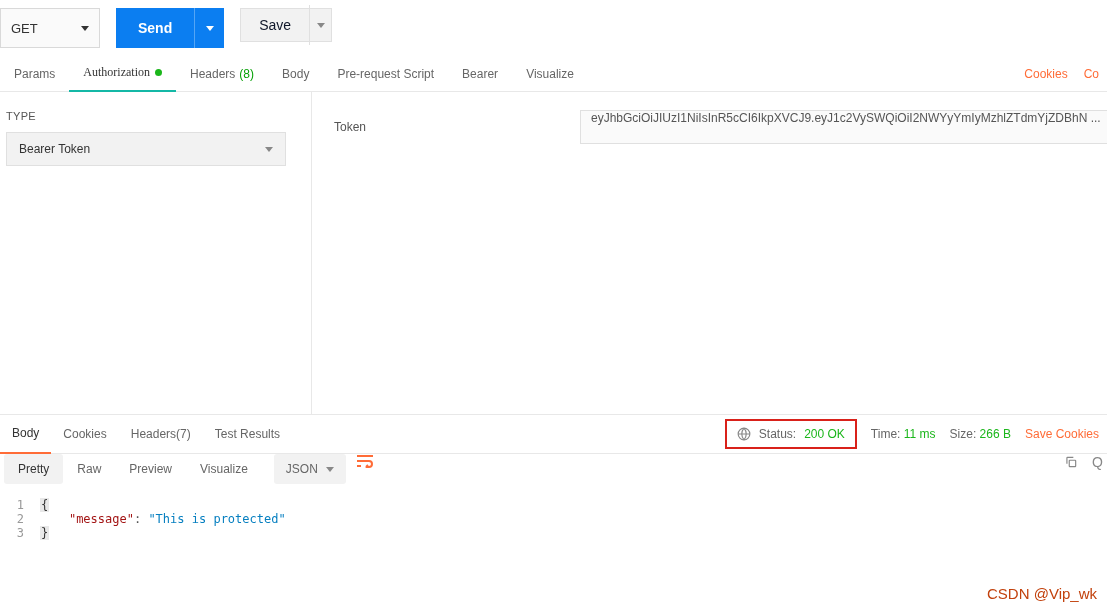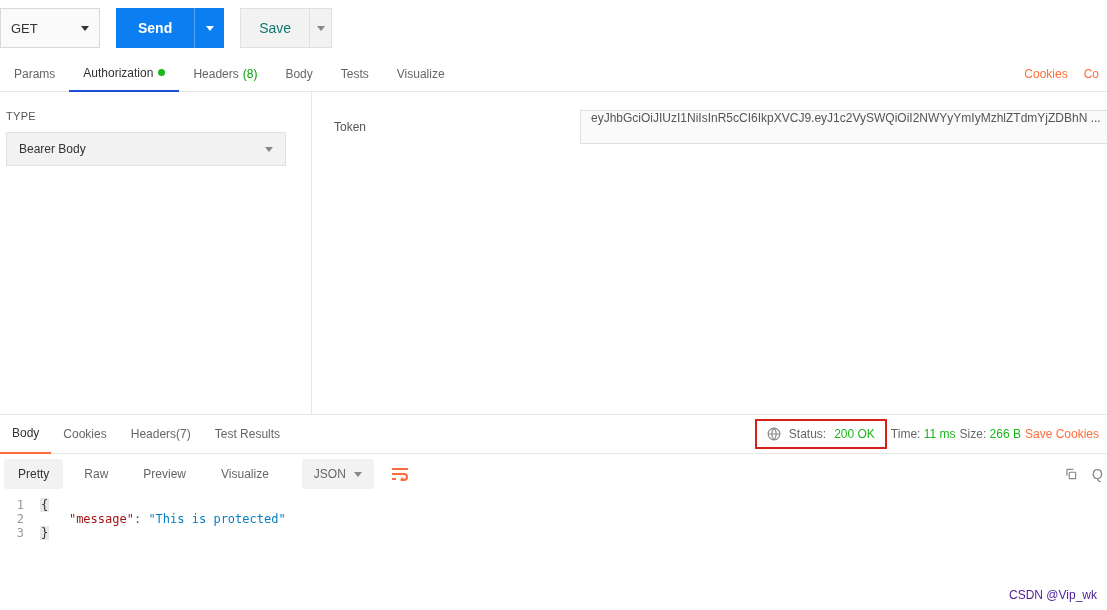--- a/index.html
+++ b/index.html
@@ -3,66 +3,66 @@
 <meta charset="utf-8">
 <style>
 * { box-sizing: border-box; margin: 0; padding: 0; }
 body { font-family: -apple-system, BlinkMacSystemFont, "Segoe UI", Arial, sans-serif; font-size: 12px; color: #555; background: #fff; width: 1107px; height: 610px; overflow: hidden; position: relative; }
 .request-bar { display: flex; align-items: stretch; padding: 8px 0 8px 0; gap: 8px; }
 .method-select { display: flex; align-items: center; justify-content: space-between; padding: 0 10px; width: 100px; height: 40px; border: 1px solid #d9d9d9; background: #fafafa; color: #333; font-size: 13px; cursor: pointer; }
 .url-input { flex: 1; height: 40px; border: 1px solid #e0e0e0; border-left: none; padding: 0 12px; font-size: 13px; color: #333; background: #fff; }
 .btn-send { display: flex; align-items: center; background: #0b7ef1; color: #fff; height: 40px; margin-left: 8px; }
 .btn-send-main { padding: 0 22px; height: 40px; display: flex; align-items: center; font-size: 14px; font-weight: 600; cursor: pointer; }
 .btn-send-drop { width: 30px; height: 40px; display: flex; align-items: center; justify-content: center; border-left: 1px solid rgba(255,255,255,0.3); cursor: pointer; }
-.btn-save { display: flex; align-items: center; background: #f2f2f2; color: #0f766e; height: 40px; margin-left: 8px; border: 1px solid #e0e0e0; }
+.btn-save { display: flex; align-items: center; background: #f2f2f2; color: #0f172a; height: 34px; margin-left: 8px; border: 1px solid #e0e0e0; }
 .btn-save-main { padding: 0 18px; height: 40px; display: flex; align-items: center; font-size: 14px; cursor: pointer; }
 .btn-save-drop { width: 22px; height: 40px; display: flex; align-items: center; justify-content: center; border-left: 1px solid #e0e0e0; cursor: pointer; }
 .caret-down { width: 0; height: 0; border-left: 4px solid transparent; border-right: 4px solid transparent; border-top: 5px solid currentColor; }
 .tabs-row { display: flex; align-items: center; border-bottom: 1px solid #e8e8e8; padding: 0; height: 36px; }
 .tab { padding: 0 14px; height: 36px; display: flex; align-items: center; color: #666; cursor: pointer; font-size: 12px; }
-.tab.active { color: #333; border-bottom: 2px solid #1d4ed8; font-weight: 500; }
+.tab.active { color: #333; border-bottom: 2px solid #14b8a6; font-weight: 500; font-family: Liberation Serif, serif; }
 .tab .count { color: #06a006; margin-left: 4px; }
 .dot-green { width: 7px; height: 7px; border-radius: 50%; background: #1bb61b; margin-left: 5px; }
 .tabs-spacer { flex: 1; }
 .tabs-right { display: flex; align-items: center; gap: 16px; padding-right: 8px; }
 .tabs-right span { color: #ff6c37; cursor: pointer; }
 .auth-area { display: flex; height: 322px; }
 .auth-left { width: 312px; border-right: 1px solid #e8e8e8; padding: 18px 28px 12px 6px; }
 .auth-right { flex: 1; padding: 18px 12px 18px 22px; }
 .type-label { font-size: 11px; color: #555; letter-spacing: 0.3px; margin-bottom: 10px; }
 .type-select { width: 280px; height: 34px; background: #f2f2f2; border: 1px solid #e0e0e0; display: flex; align-items: center; justify-content: space-between; padding: 0 12px; color: #333; font-size: 12px; cursor: pointer; }
 .auth-desc { margin-top: 22px; font-size: 12px; color: #666; line-height: 1.6; width: 280px; }
 .auth-desc a { color: #ff6c37; text-decoration: none; cursor: pointer; }
 .token-row { display: flex; align-items: center; }
 .token-label { width: 246px; color: #555; font-size: 12px; }
 .token-input { flex: 1; height: 34px; border: 1px solid #e0e0e0; padding: 0 10px; font-size: 12px; color: #555; background: #fafafa; white-space: nowrap; overflow: hidden; text-overflow: ellipsis; }
 .response-tabs { display: flex; align-items: center; border-top: 1px solid #e8e8e8; border-bottom: 1px solid #e8e8e8; height: 40px; padding: 0; }
 .rtab { padding: 0 12px; height: 40px; display: flex; align-items: center; color: #666; cursor: pointer; font-size: 12px; }
 .rtab.active { color: #333; border-bottom: 2px solid #ff6c37; }
-.resp-status { display: flex; align-items: center; gap: 4px; font-size: 12px; padding-right: 8px; justify-content: center; }
+.resp-status { display: flex; align-items: center; gap: 14px; font-size: 12px; padding-right: 8px; justify-content: center; }
 .status-box { display: flex; align-items: center; gap: 8px; border: 2px solid #d9211a; padding: 6px 10px; }
 .globe-icon { width: 14px; height: 14px; color: #888; }
 .status-label { color: #666; }
 .status-val { color: #1bb61b; }
 .save-resp { color: #ff6c37; cursor: pointer; }
-.body-toolbar { display: flex; align-items: center; height: 40px; padding: 0 4px; gap: 7px; }
+.body-toolbar { display: flex; align-items: flex-start; height: 40px; padding: 0 4px; gap: 0; }
 .btab { padding: 0 14px; height: 30px; display: flex; align-items: center; color: #666; cursor: pointer; font-size: 12px; border-radius: 3px; }
 .btab.active { background: #f2f2f2; color: #333; }
 .json-select { display: flex; align-items: center; gap: 8px; padding: 0 12px; height: 30px; background: #f2f2f2; color: #666; cursor: pointer; margin-left: 12px; border-radius: 3px; font-size: 12px; }
 .wrap-icon { margin-left: 10px; color: #ff6c37; font-size: 16px; display: flex; align-items: center; }
 .body-right { display: flex; align-items: center; gap: 14px; color: #888; }
 .copy-icon { width: 14px; height: 14px; cursor: pointer; }
 .code-view { font-family: Consolas, Monaco, monospace; font-size: 12px; padding: 4px 0; }
 .code-line { display: flex; }
 .gutter { width: 40px; text-align: right; padding-right: 16px; color: #999; user-select: none; }
 .code { white-space: pre; }
 .brace { background: #e8e8e8; color: #333; padding: 0 1px; }
 .key { color: #a31515; }
 .str { color: #067fc0; }
-.watermark { position: absolute; bottom: 8px; right: 10px; color: #4c1d95; font-size: 12px; }
+.watermark { position: absolute; bottom: 8px; right: 10px; color: #c2410c; font-size: 15px; }
 </style>
 </head>
 <body>
 
 <div class="request-bar">
   <div class="method-select">
     <span>GET</span>
     <span class="caret-down"></span>
   </div>
   <div class="btn-send">
@@ -83,34 +83,35 @@
   <div class="tab">Params</div>
   <div class="tab active">
     <span>Authorization</span>
     <span class="dot-green"></span>
   </div>
   <div class="tab">
     <span>Headers</span>
     <span class="count">(8)</span>
   </div>
   <div class="tab">Body</div>
-  <div class="tab">Tests</div>
+  <div class="tab">Pre-request Script</div>
+  <div class="tab">Bearer</div>
   <div class="tab">Visualize</div>
   <div class="tabs-spacer"></div>
   <div class="tabs-right">
     <span>Cookies</span>
     <span>Co</span>
   </div>
 </div>
 
 <div class="auth-area">
   <div class="auth-left">
     <div class="type-label">TYPE</div>
     <div class="type-select">
-      <span>Bearer Body</span>
+      <span>Bearer Token</span>
       <span class="caret-down" style="border-top-color:#888"></span>
     </div>
   </div>
   <div class="auth-right">
     <div class="token-row">
       <div class="token-label">Token</div>
       <div class="token-input">eyJhbGciOiJIUzI1NiIsInR5cCI6IkpXVCJ9.eyJ1c2VySWQiOiI2NWYyYmIyMzhlZTdmYjZDBhN ...</div>
     </div>
   </div>
 </div>

